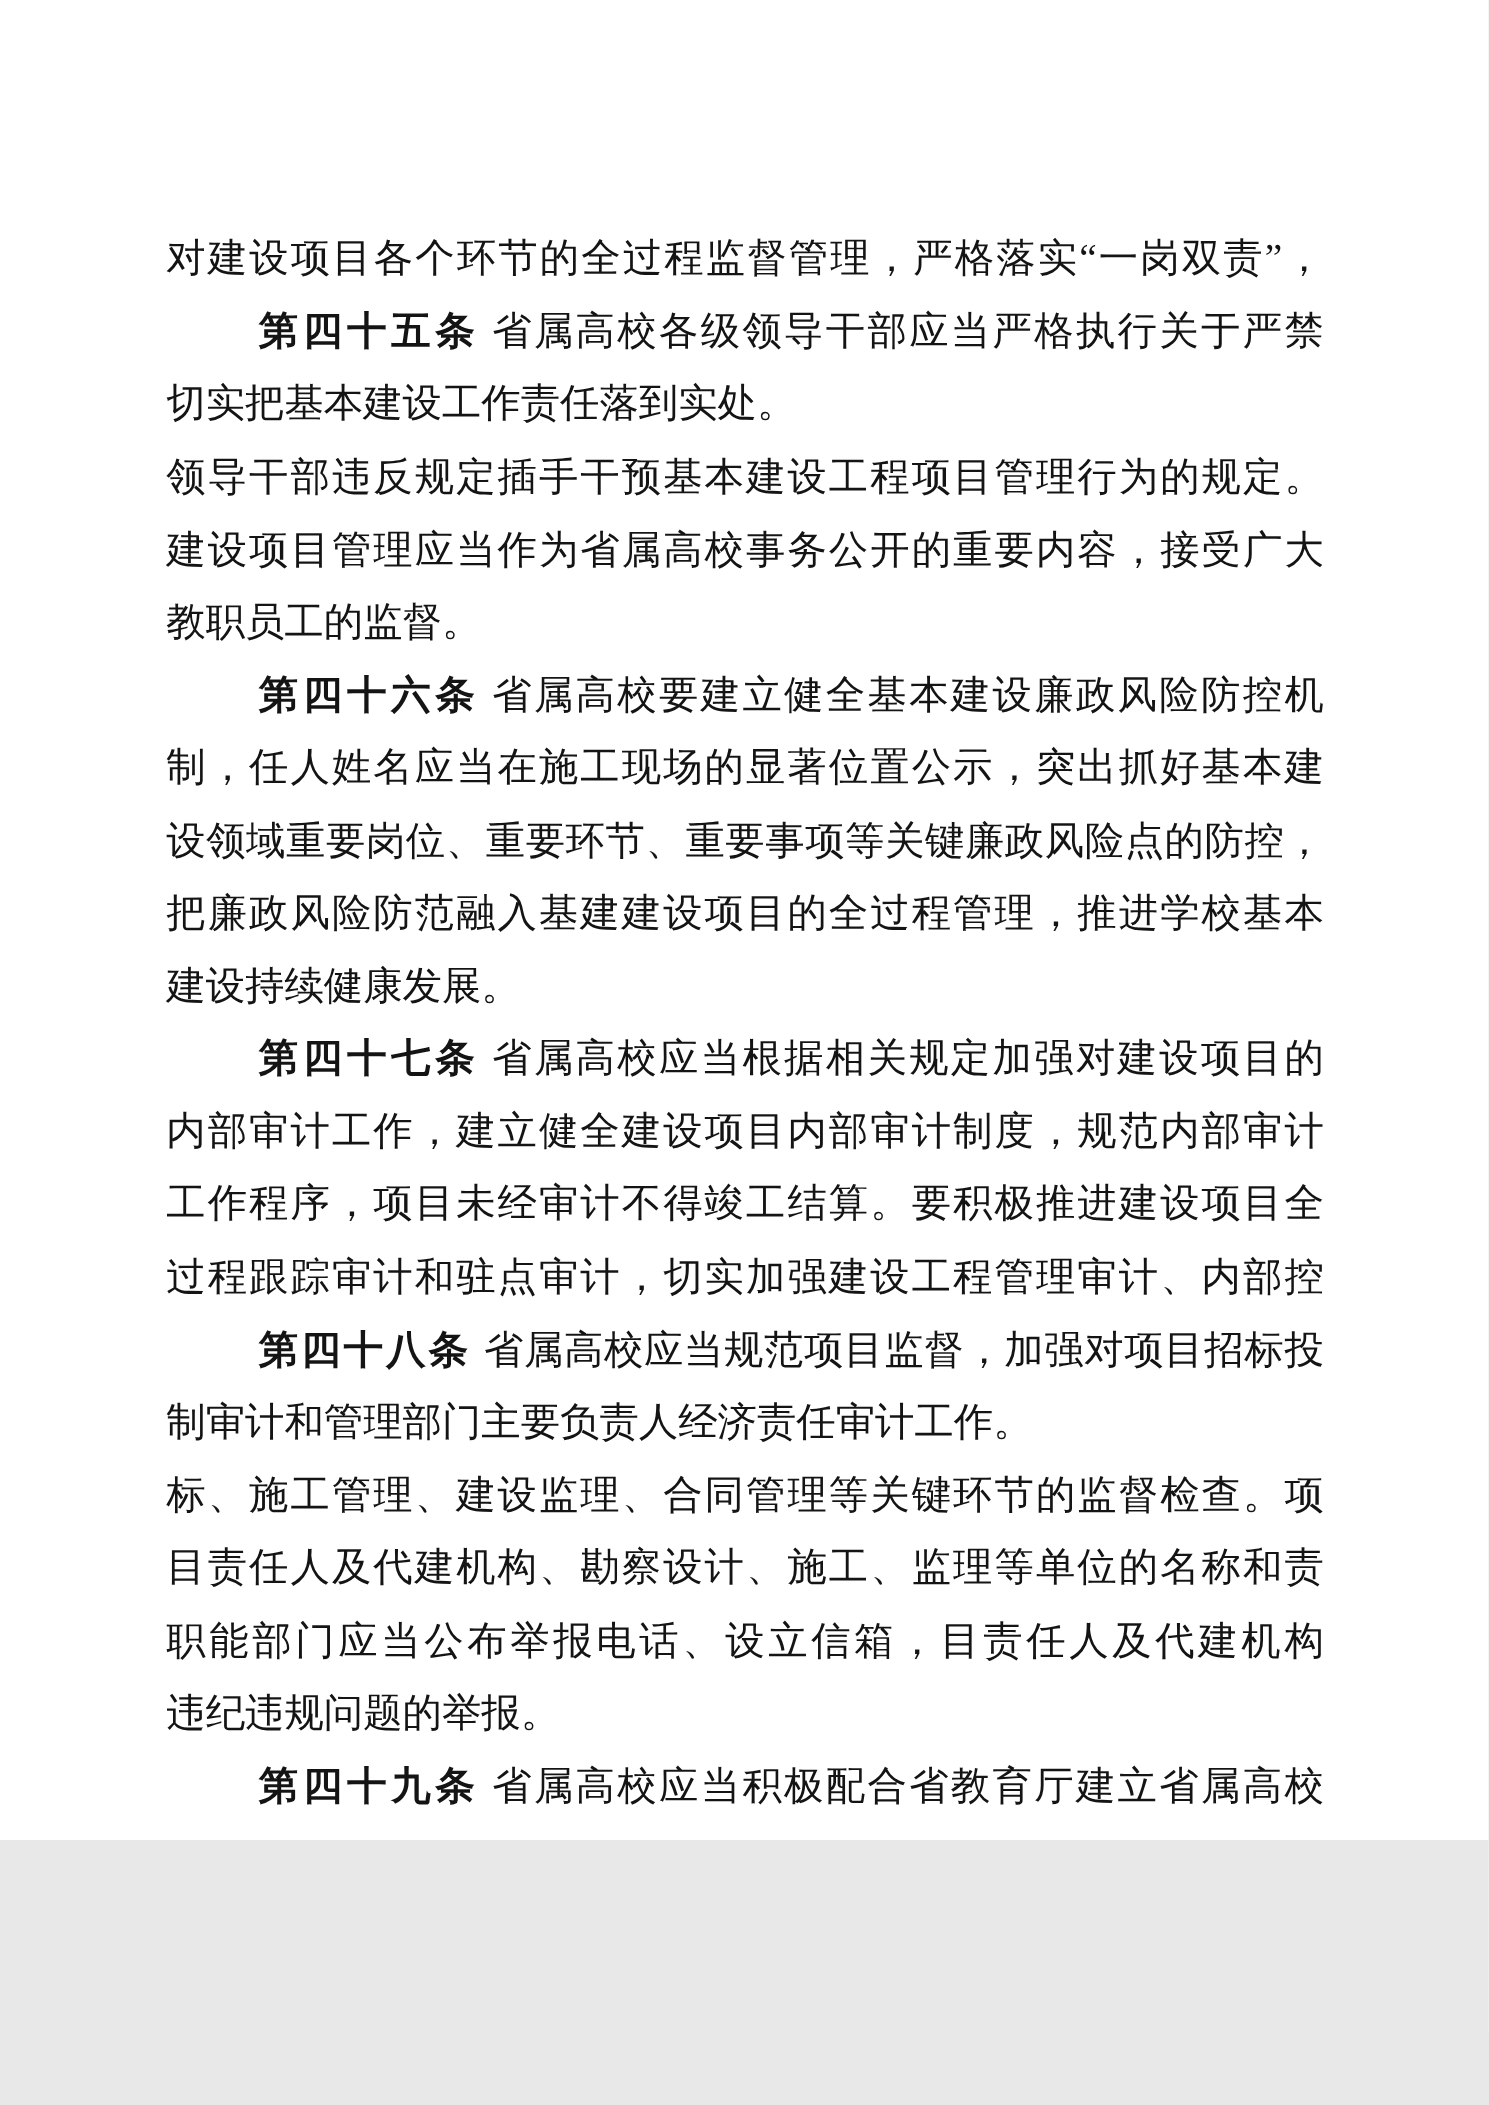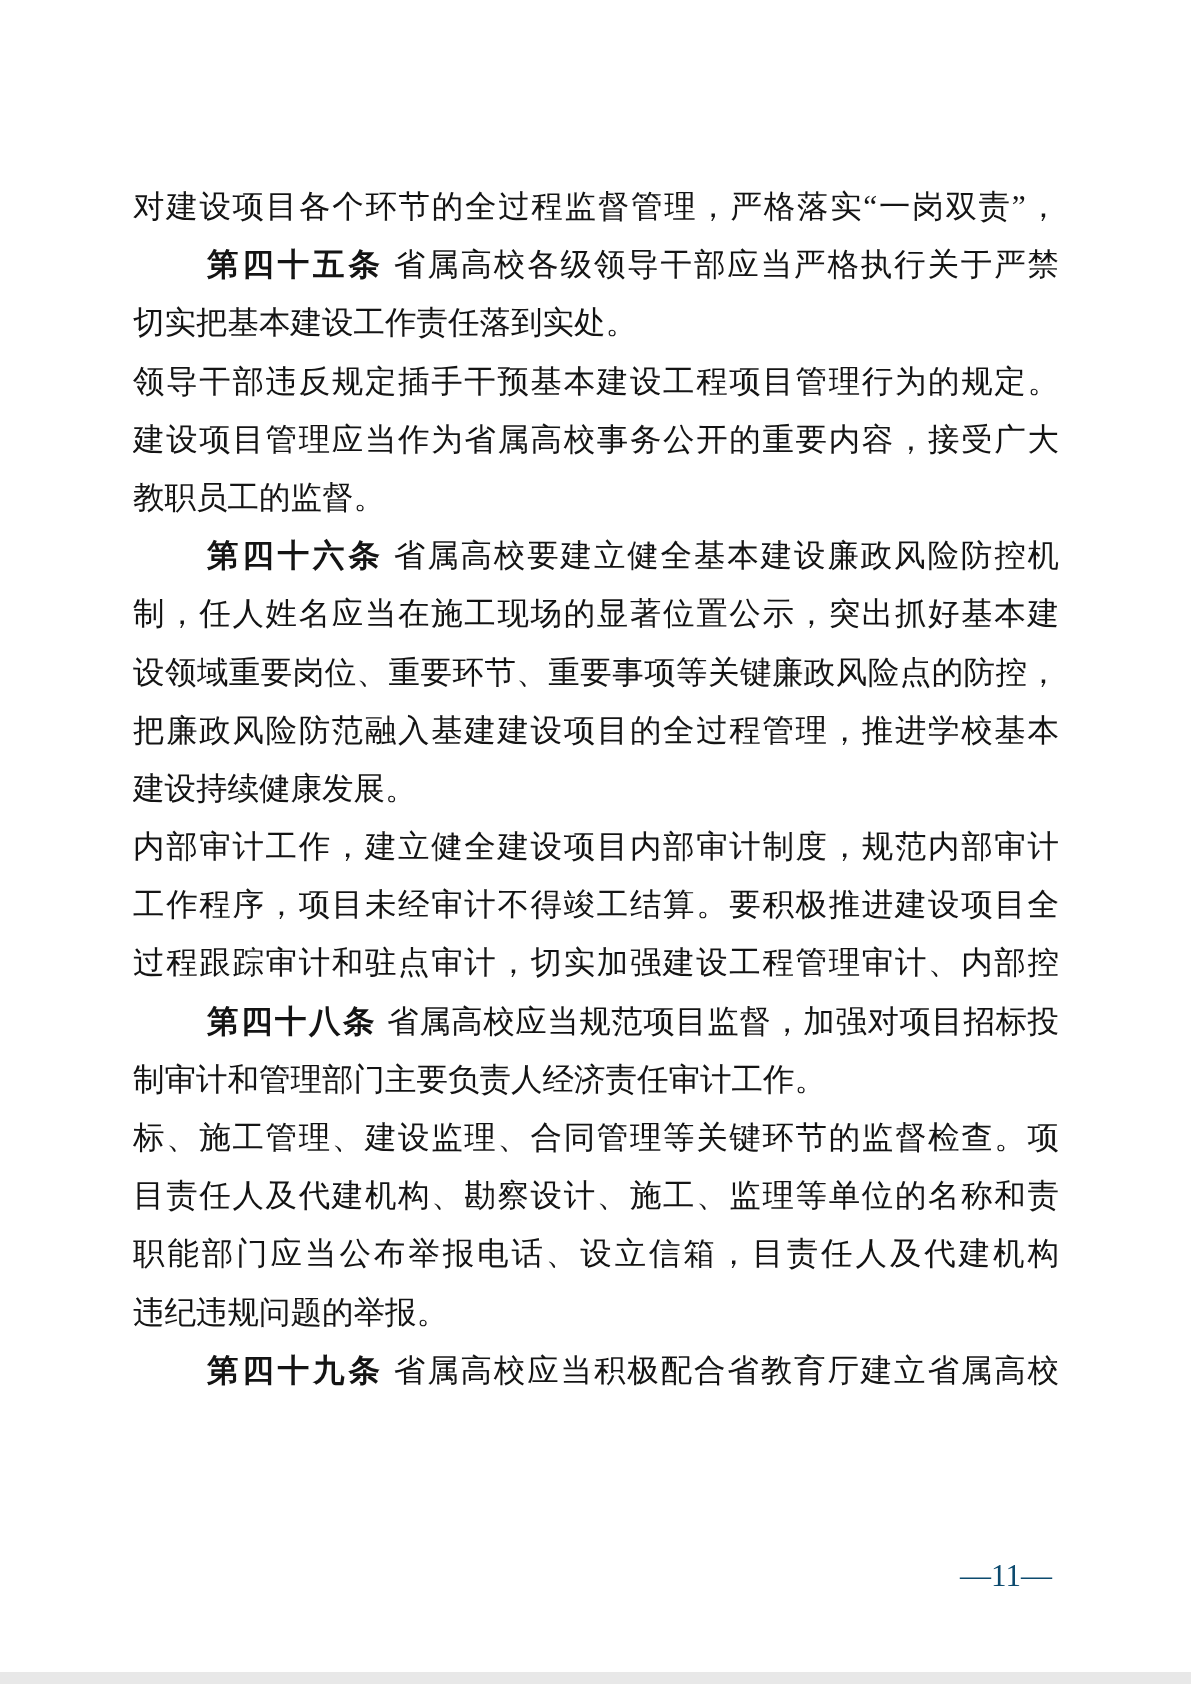--- a/index.html
+++ b/index.html
@@ -1,19 +1,19 @@
 <!DOCTYPE html>
 <html><head>
 <meta charset="utf-8">
 <style>
   html, body { margin: 0; padding: 0; background: #e8e8e8; }
   .page {
     position: relative;
     width: 1191px;
-    height: 1672px;
+    height: 1472px;
     margin: 0 auto;
     background: #ffffff;
     color: #141414;
     font-family: "Liberation Serif", serif;
     overflow: hidden;
   }
   .doc {
     position: absolute;
     left: 133px;
     top: 178px;
@@ -58,20 +58,21 @@
     <div class="line"><span>领导干部违反规定插手干预基本建设工程项目管理行为的规定。</span></div>
     <div class="line"><span>建设项目管理应当作为省属高校事务公开的重要内容，接受广大</span></div>
     <div class="line end"><span>教职员工的监督。</span></div>
 
     <div class="line indent"><span class="head">第四十六条</span><span>省属高校要建立健全基本建设廉政风险防控机</span></div>
     <div class="line"><span>制，任人姓名应当在施工现场的显著位置公示，突出抓好基本建</span></div>
     <div class="line"><span>设领域重要岗位、重要环节、重要事项等关键廉政风险点的防控，</span></div>
     <div class="line"><span>把廉政风险防范融入基建建设项目的全过程管理，推进学校基本</span></div>
     <div class="line end"><span>建设持续健康发展。</span></div>
 
+    <div class="line indent"><span class="head">第四十七条</span><span>省属高校应当根据相关规定加强对建设项目的</span></div>
     <div class="line"><span>内部审计工作，建立健全建设项目内部审计制度，规范内部审计</span></div>
     <div class="line"><span>工作程序，项目未经审计不得竣工结算。要积极推进建设项目全</span></div>
     <div class="line"><span>过程跟踪审计和驻点审计，切实加强建设工程管理审计、内部控</span></div>
     <div class="line indent"><span class="head">第四十八条</span><span>省属高校应当规范项目监督，加强对项目招标投</span></div>
 
     <div class="line end"><span>制审计和管理部门主要负责人经济责任审计工作。</span></div>
     <div class="line"><span>标、施工管理、建设监理、合同管理等关键环节的监督检查。项</span></div>
     <div class="line"><span>目责任人及代建机构、勘察设计、施工、监理等单位的名称和责</span></div>
     <div class="line"><span>职能部门应当公布举报电话、设立信箱，目责任人及代建机构</span></div>
     <div class="line end"><span>违纪违规问题的举报。</span></div>

